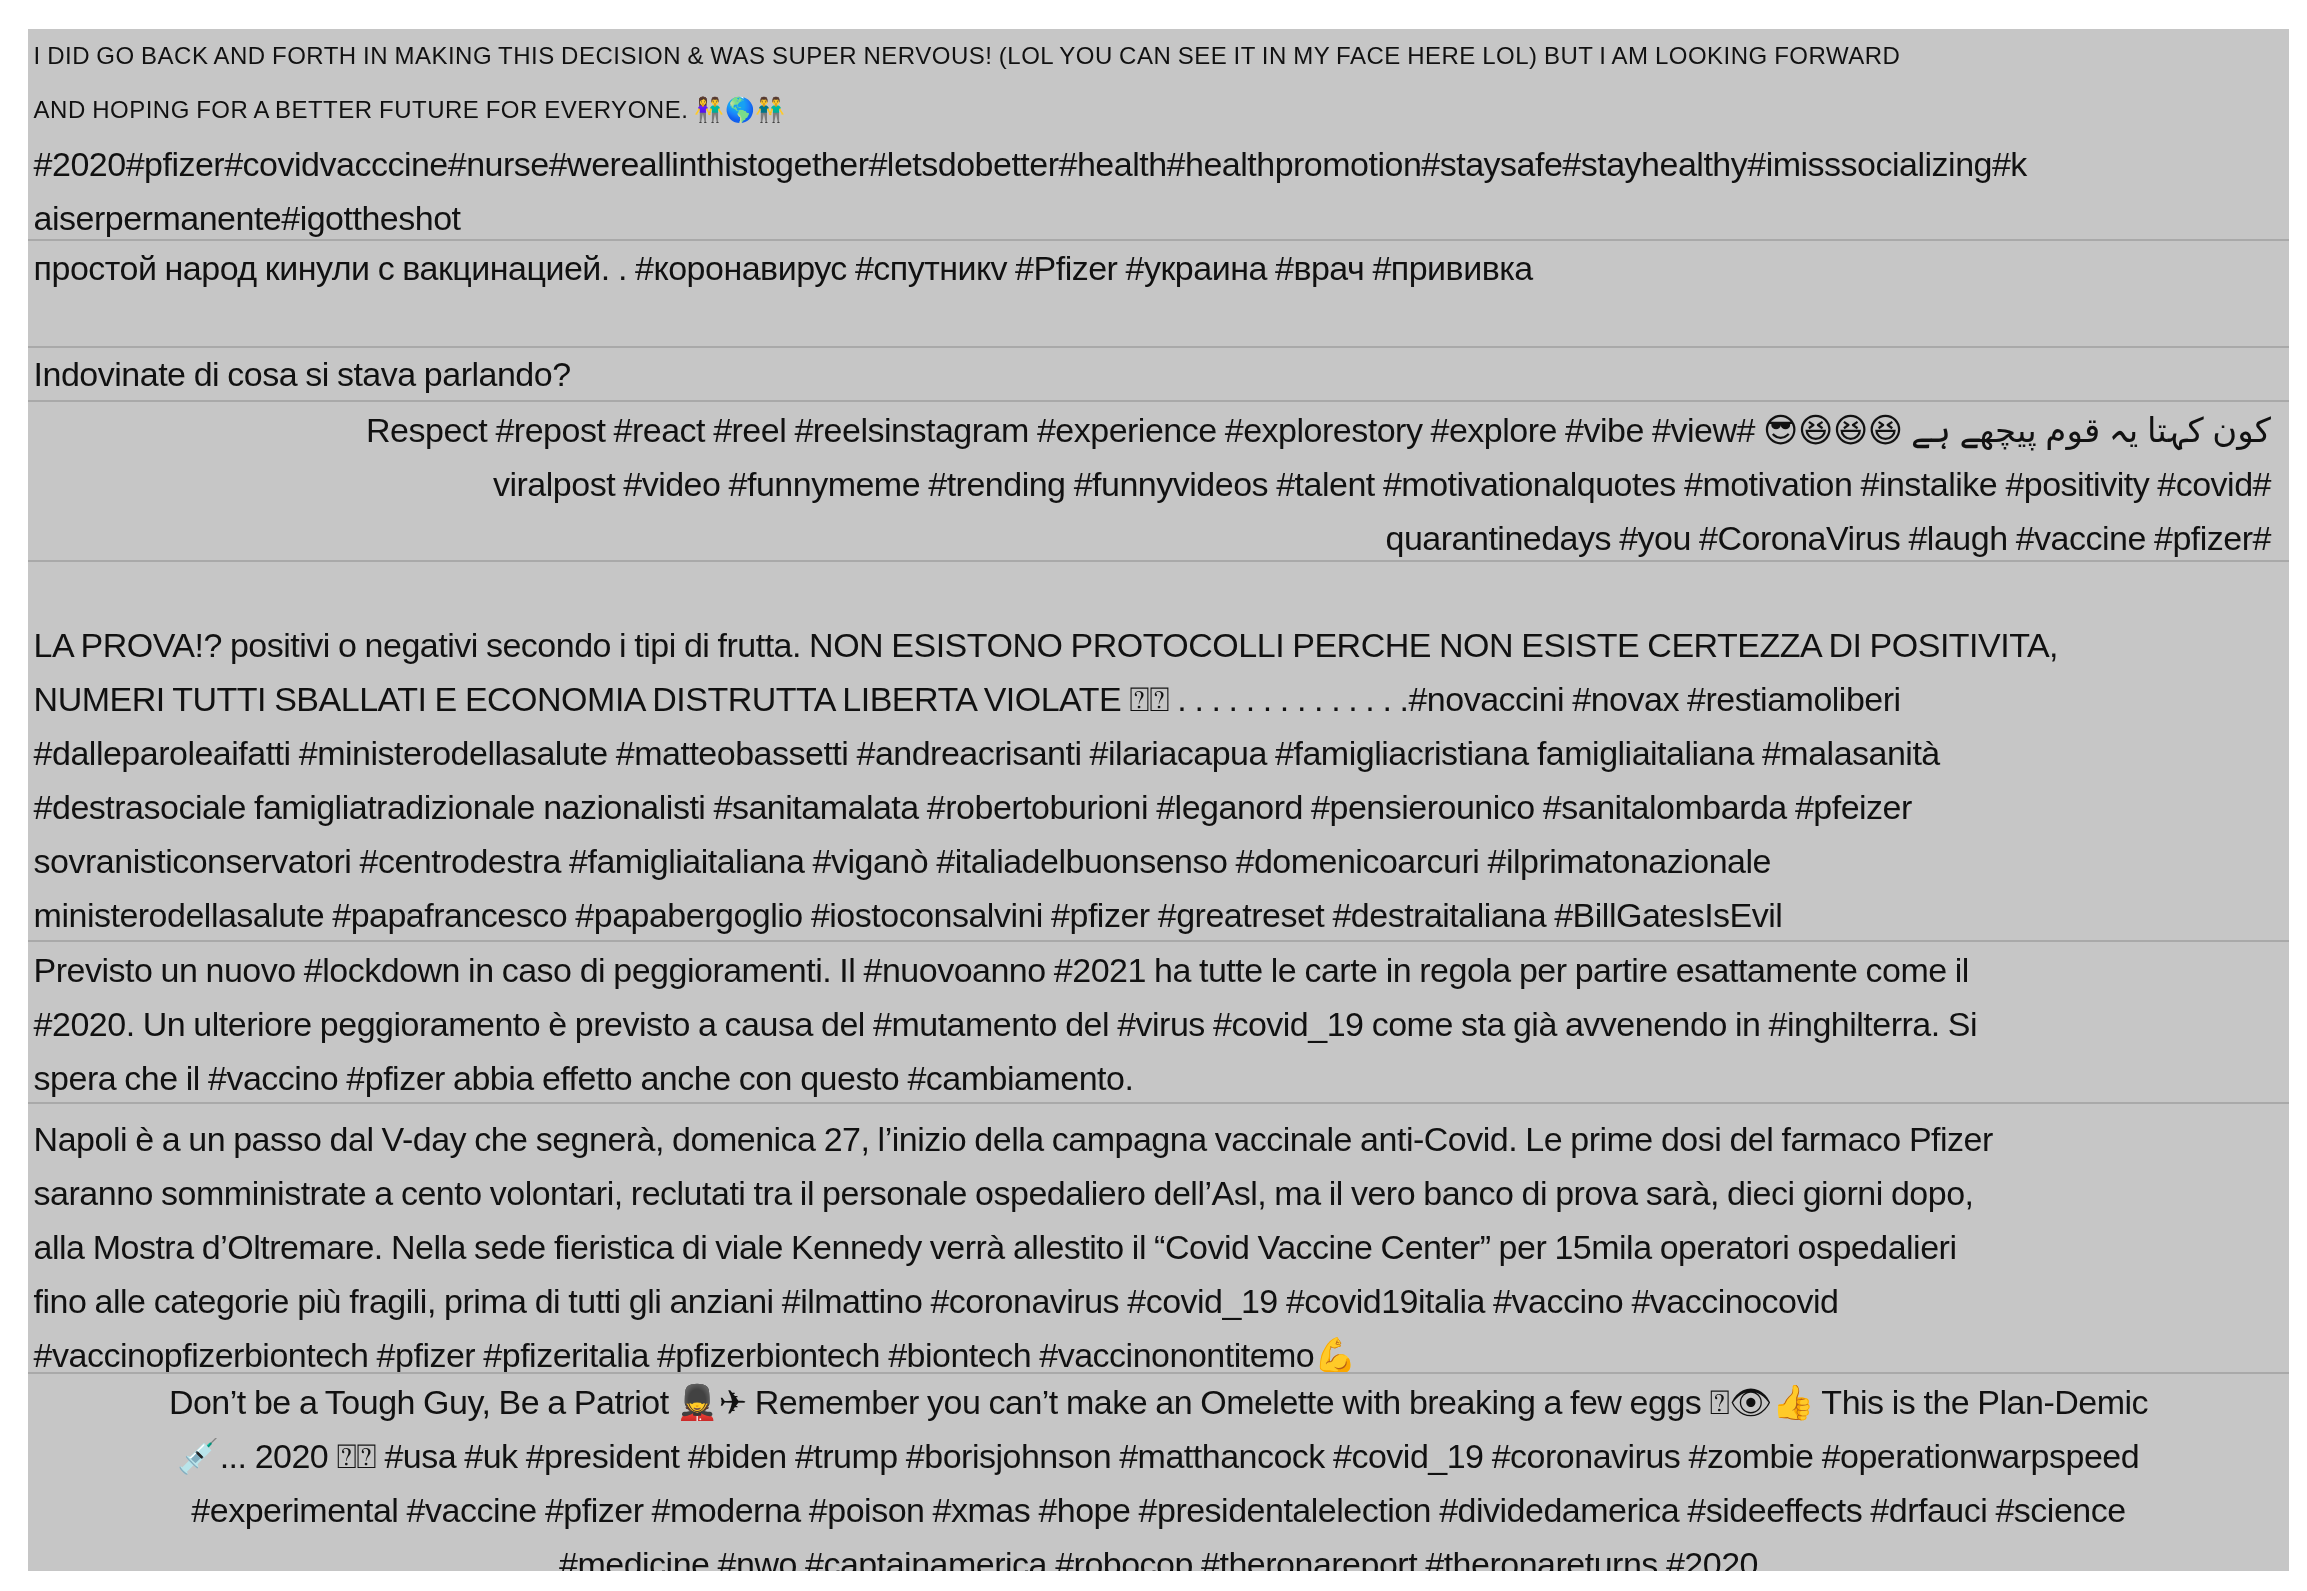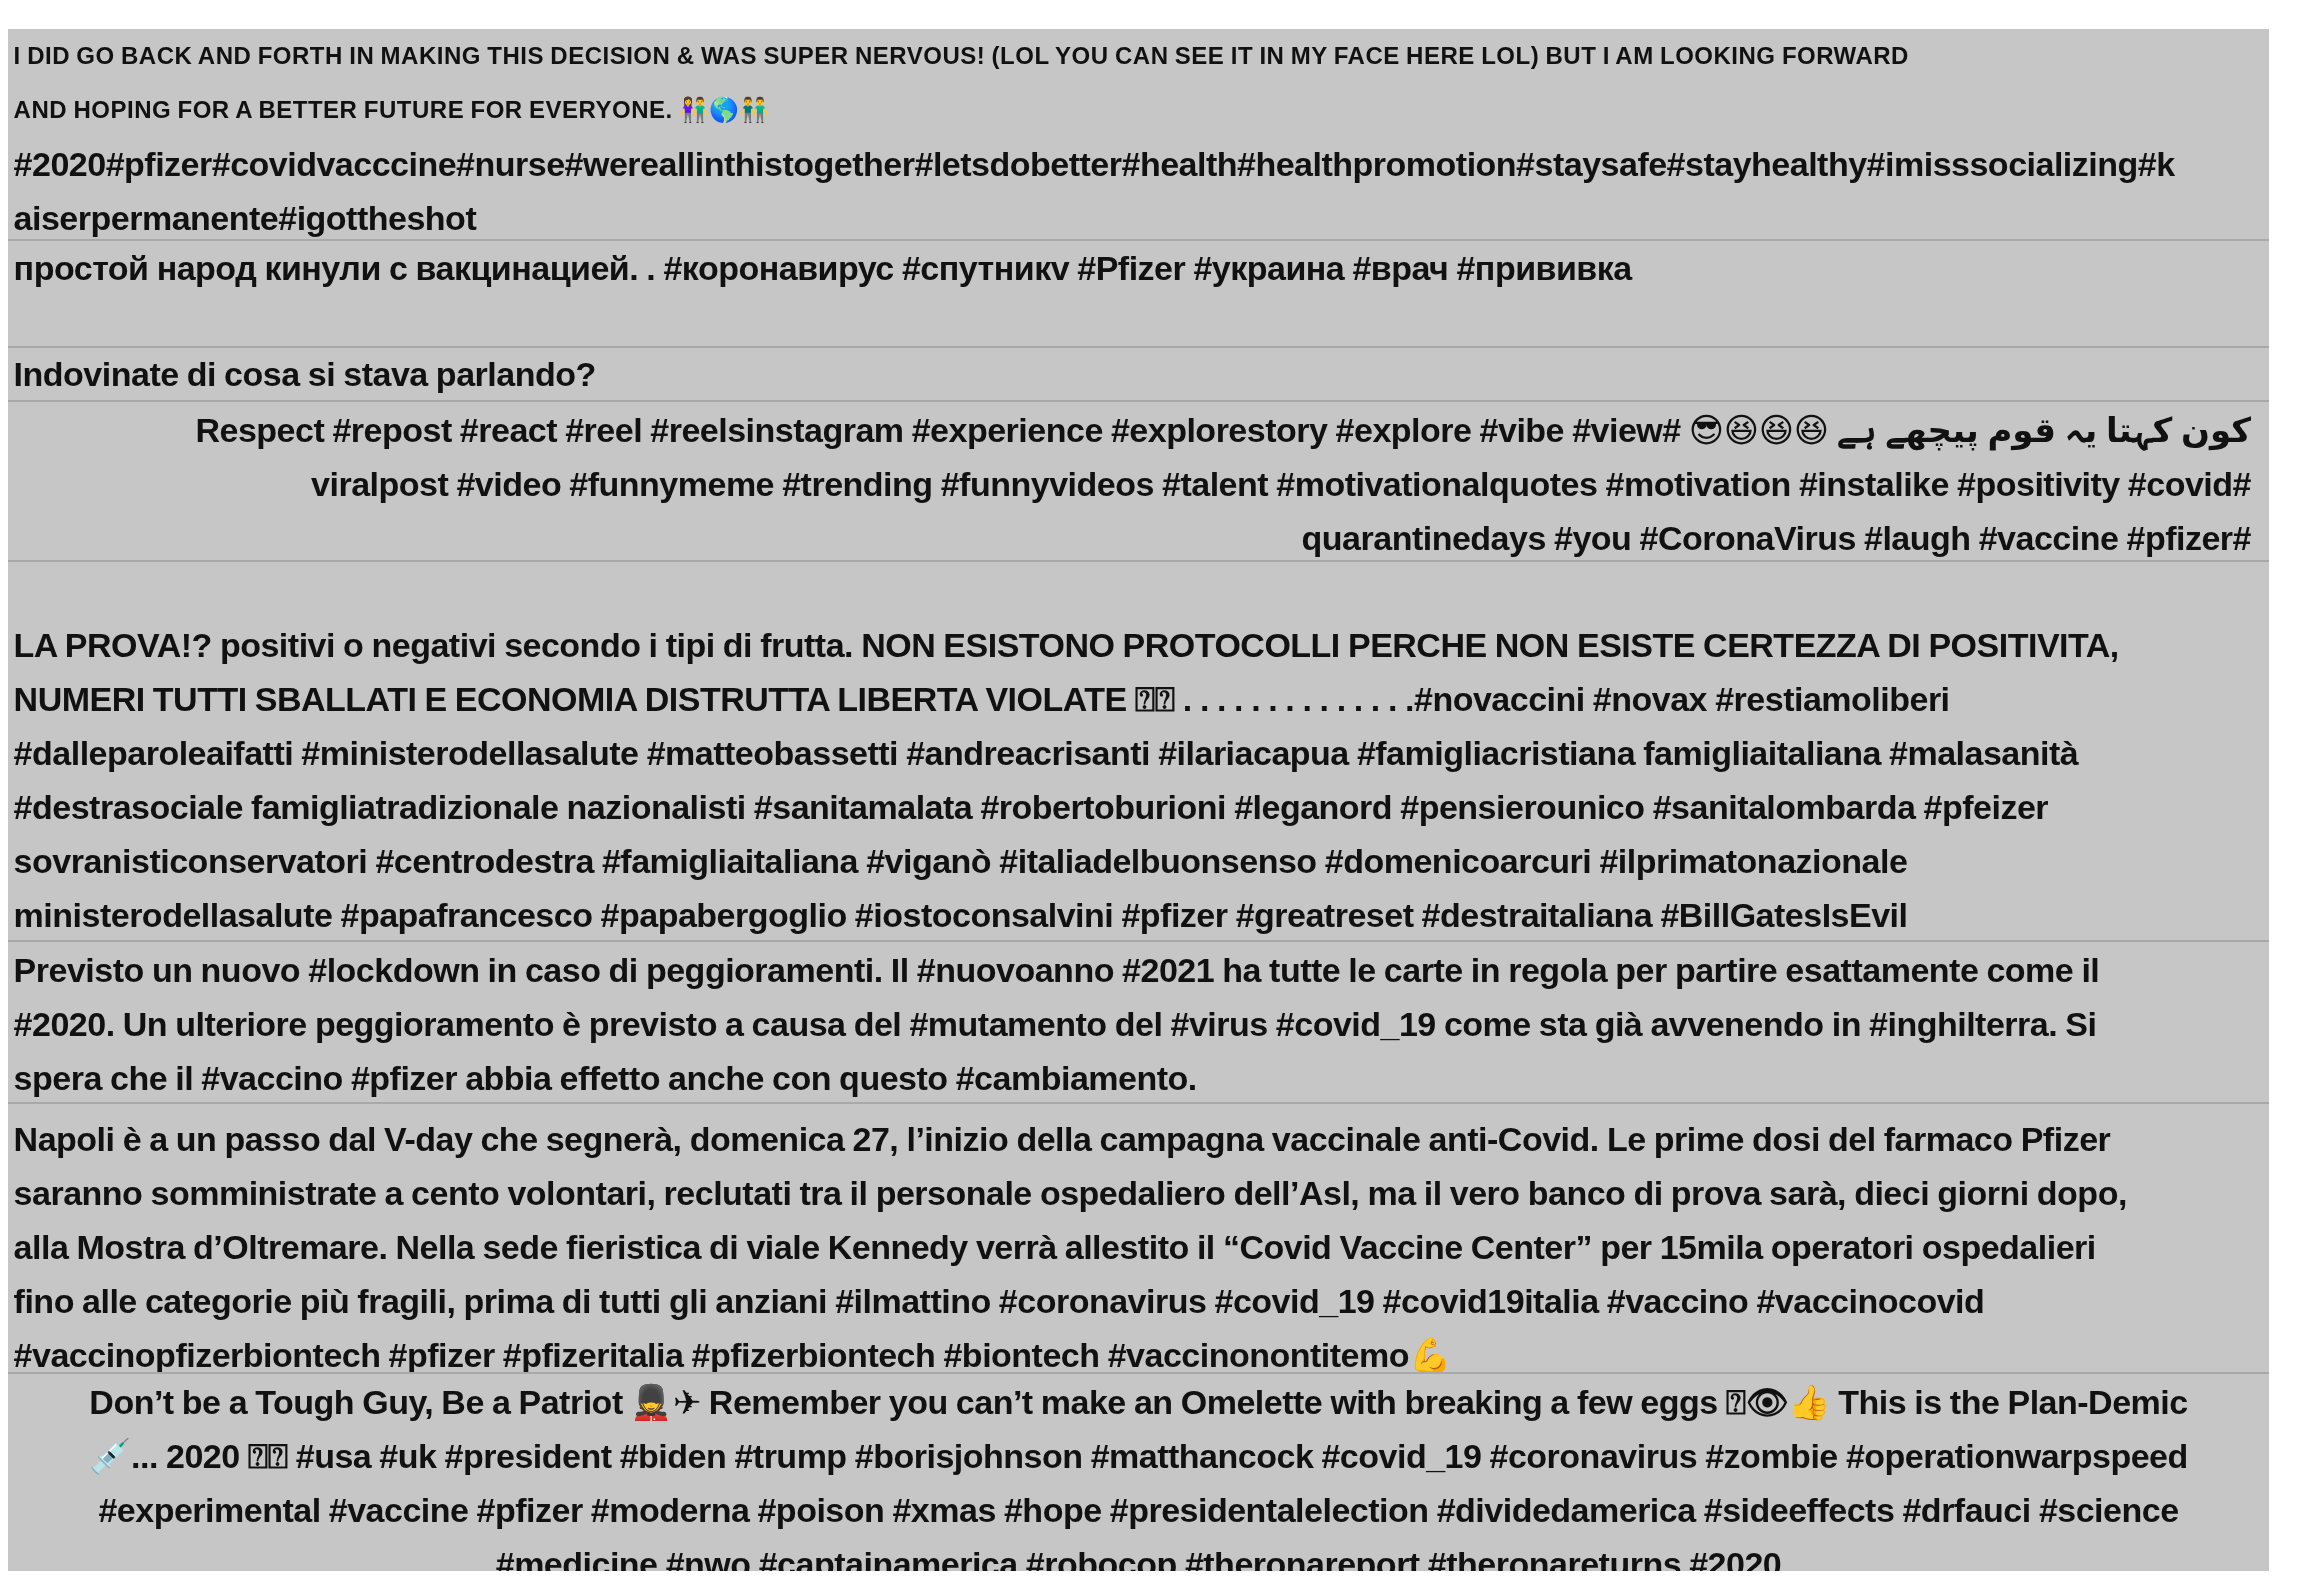--- a/index.html
+++ b/index.html
@@ -10,26 +10,25 @@
   body {
     width: 2307px;
     height: 1592px;
     position: relative;
     overflow: hidden;
     font-family: "Liberation Sans", "DejaVu Sans", sans-serif;
     color: #111111;
   }
   .table {
     position: absolute;
-    left: 8px;
+    left: 28px;
     top: 29px;
     width: 2261px;
     height: 1542px;
     background: #c6c6c6;
-    font-weight: bold;
   }
   .row {
     position: absolute;
     left: 0;
     width: 2261px;
     box-sizing: border-box;
     padding: 0 5.6px;
     overflow: hidden;
   }
   .sep {

